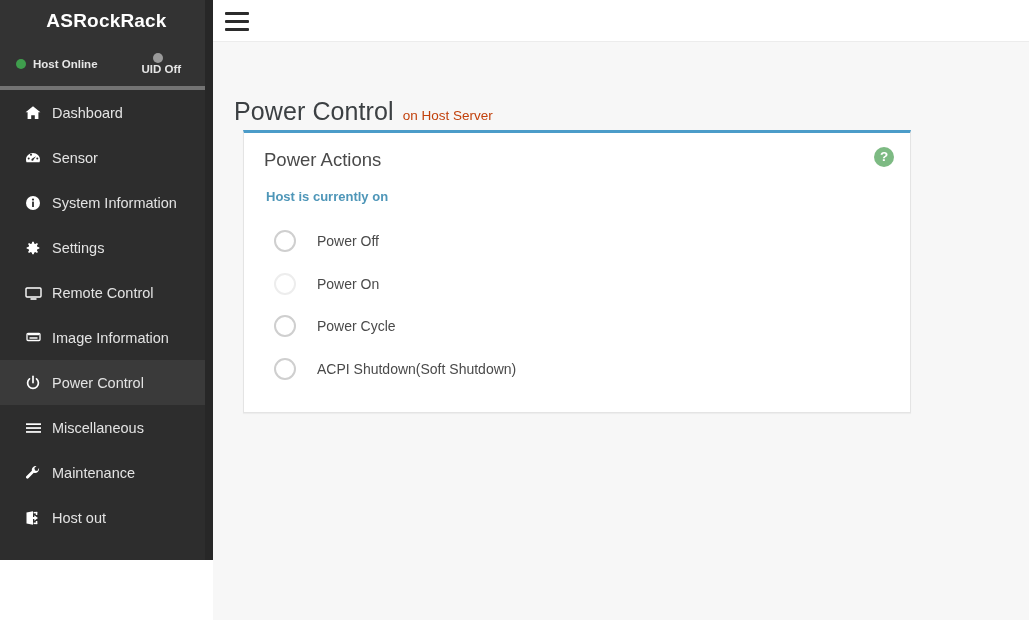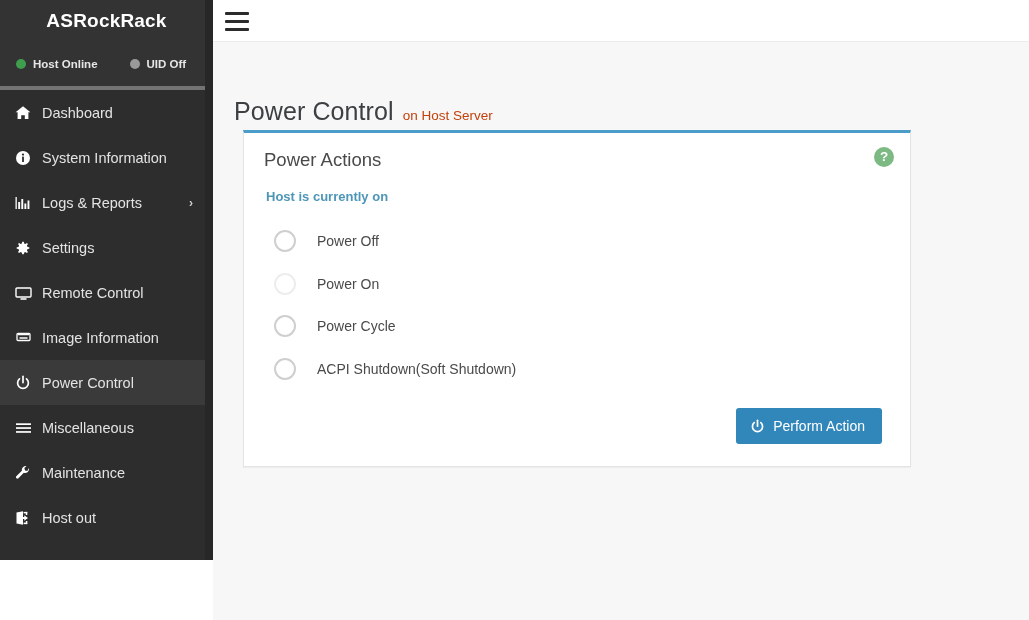--- a/index.html
+++ b/index.html
@@ -41,34 +41,34 @@
     background: #333333;
     border-bottom: 4px solid #737373;
     display: flex; align-items: center;
     padding-left: 16px;
   }
   .status-chip {
     display: flex; align-items: center;
     font-size: 11.5px; font-weight: bold;
     color: #e6e6e6;
   }
-  .status-chip + .status-chip { margin-left: 32px; }
+  .status-chip + .status-chip { margin-left: 44px; flex-direction: column; }
   .dot {
     width: 10px; height: 10px; border-radius: 50%;
     margin-right: 7px; display: inline-block;
   }
   .dot.green { background: #3f9e4d; }
   .dot.grey  { background: #9a9a9a; }
 
   #nav { padding-top: 0; }
   .nav-item {
     position: relative;
     height: 45px;
     display: flex; align-items: center;
-    padding-left: 10px;
+    padding-left: 20px;
     color: #d6d6d6;
     font-size: 14.5px;
     cursor: pointer;
     user-select: none;
   }
   .nav-item.active { background: #3a3a3a; }
   .nav-item .nav-icon {
     width: 26px; min-width: 26px;
     display: inline-flex; align-items: center; justify-content: center;
     color: #ffffff;
@@ -248,45 +248,40 @@
 
       <div class="nav-item">
         <span class="nav-icon">
           <svg width="16" height="16" viewBox="0 0 16 16" fill="currentColor">
               <path d="M8 1.2 0.6 7.3h2V14h3.6v-3.8h3.6V14h3.6V7.3h2L8 1.2z"></path>
             </svg>
         </span>
         <span class="nav-label">Dashboard</span>
       </div>
 
+      <div class="nav-item">
+        <span class="nav-icon">
+          <svg width="16" height="16" viewBox="0 0 16 16" fill="currentColor">
+              <path d="M8 3C4.1 3 1 6 1 9.7c0 .9.2 1.7.5 2.5h13c.3-.8.5-1.6.5-2.5C15 6 11.9 3 8 3zm-4.3 6.5a1 1 0 1 1 0-2 1 1 0 0 1 0 2zM6 5.7a1 1 0 1 1 0-2 1 1 0 0 1 0 2zm6.3 3.8a1 1 0 1 1 0-2 1 1 0 0 1 0 2zM11 6.3 8.6 9.5a1.1 1.1 0 1 1-1.3-.9L11 6.3z"></path>
+            </svg>
+        </span>
+        <span class="nav-label">Sensor</span>
+      </div>
 
       <div class="nav-item">
         <span class="nav-icon">
           <svg width="16" height="16" viewBox="0 0 16 16" fill="currentColor">
               <circle cx="8" cy="8" r="7"></circle>
               <rect x="7.1" y="6.6" width="1.8" height="5.4" fill="#2d2d2d"></rect>
               <circle cx="8" cy="4.6" r="1.1" fill="#2d2d2d"></circle>
             </svg>
         </span>
         <span class="nav-label">System Information</span>
       </div>
 
-      <div class="nav-item">
-        <span class="nav-icon">
-          <svg width="16" height="16" viewBox="0 0 16 16" fill="currentColor">
-              <rect x="0.5" y="2" width="1.3" height="12"></rect>
-              <rect x="3.2" y="7" width="1.9" height="7"></rect>
-              <rect x="6.3" y="4" width="1.9" height="10"></rect>
-              <rect x="9.4" y="8.5" width="1.9" height="5.5"></rect>
-              <rect x="12.5" y="5.5" width="1.9" height="8.5"></rect>
-            </svg>
-        </span>
-        <span class="nav-label">Logs &amp; Reports</span>
-        <span class="chevron">›</span>
-      </div>
 
       <div class="nav-item">
         <span class="nav-icon">
           <svg width="16" height="16" viewBox="0 0 16 16" fill="currentColor">
               <path d="M8 5.2A2.8 2.8 0 1 0 8 10.8 2.8 2.8 0 0 0 8 5.2zm6.3 3.6.0-1.6-1.8-.3a4.9 4.9 0 0 0-.6-1.4l1.1-1.4-1.1-1.1-1.4 1.1a4.9 4.9 0 0 0-1.4-.6L8.8 1.7H7.2l-.3 1.8a4.9 4.9 0 0 0-1.4.6L4.1 3l-1.1 1.1L4.1 5.5a4.9 4.9 0 0 0-.6 1.4l-1.8.3v1.6l1.8.3c.1.5.3 1 .6 1.4L3 11.9 4.1 13l1.4-1.1c.4.3.9.5 1.4.6l.3 1.8h1.6l.3-1.8c.5-.1 1-.3 1.4-.6l1.4 1.1 1.1-1.1-1.1-1.4c.3-.4.5-.9.6-1.4l1.8-.3z"></path>
             </svg>
         </span>
         <span class="nav-label">Settings</span>
       </div>
 
@@ -403,29 +398,18 @@
           </div>
 
 
           <div class="option-row">
             <span class="radio"></span>
             <span class="option-label">ACPI Shutdown(Soft Shutdown)</span>
           </div>
 
         </div>
 
-        <div id="card-footer">
-          <button id="perform-action-button">
-            <span class="btn-icon">
-              <svg width="15" height="15" viewBox="0 0 16 16" fill="none" stroke="#ffffff" stroke-width="1.8" stroke-linecap="round">
-                  <path d="M4.5 3.9a5.4 5.4 0 1 0 7 0"></path>
-                  <line x1="8" y1="1.3" x2="8" y2="7.6"></line>
-                </svg>
-            </span>
-            <span>Perform Action</span>
-          </button>
-        </div>
 
       </div>
     </section>
 
   </main>
 </div>
 
 </body></html>

